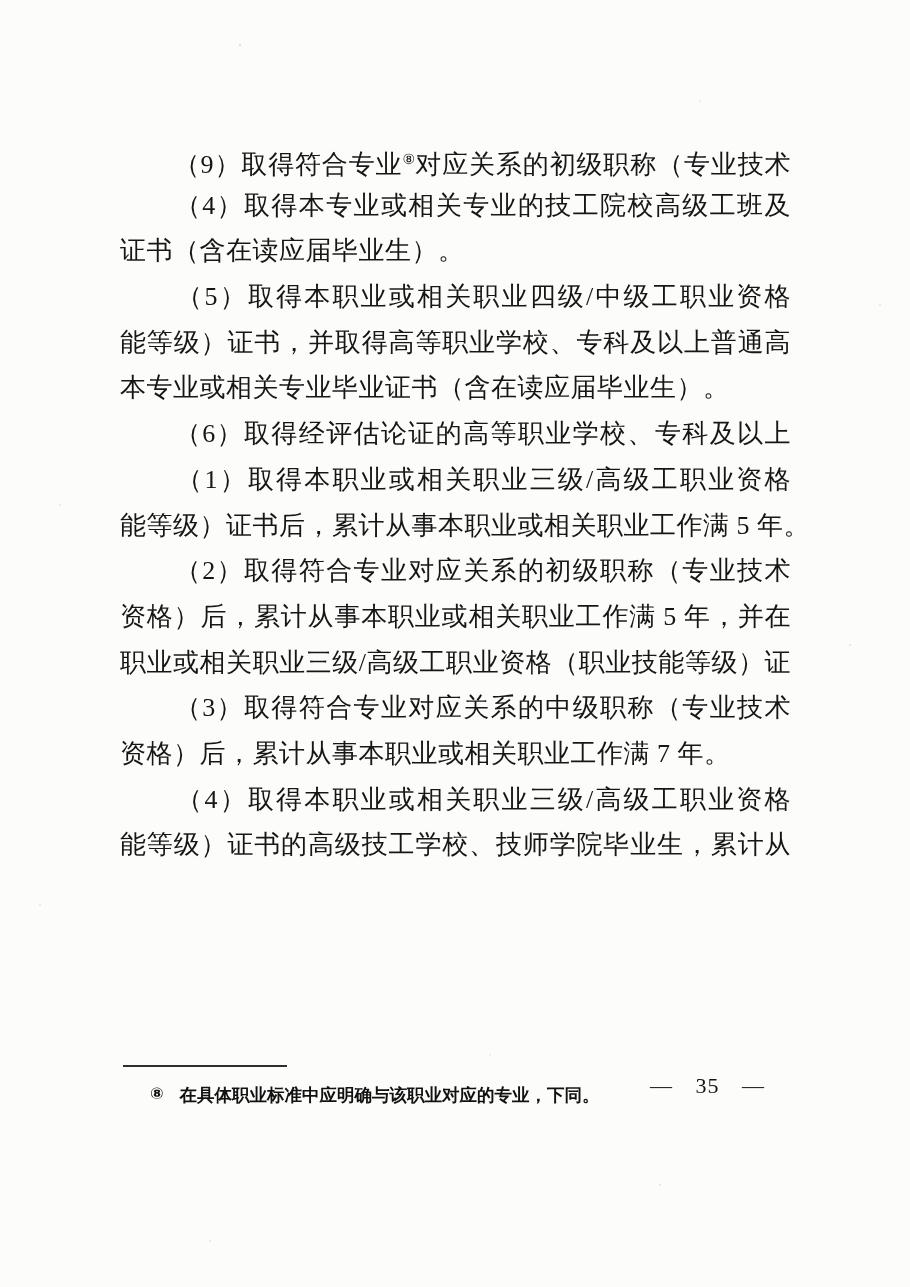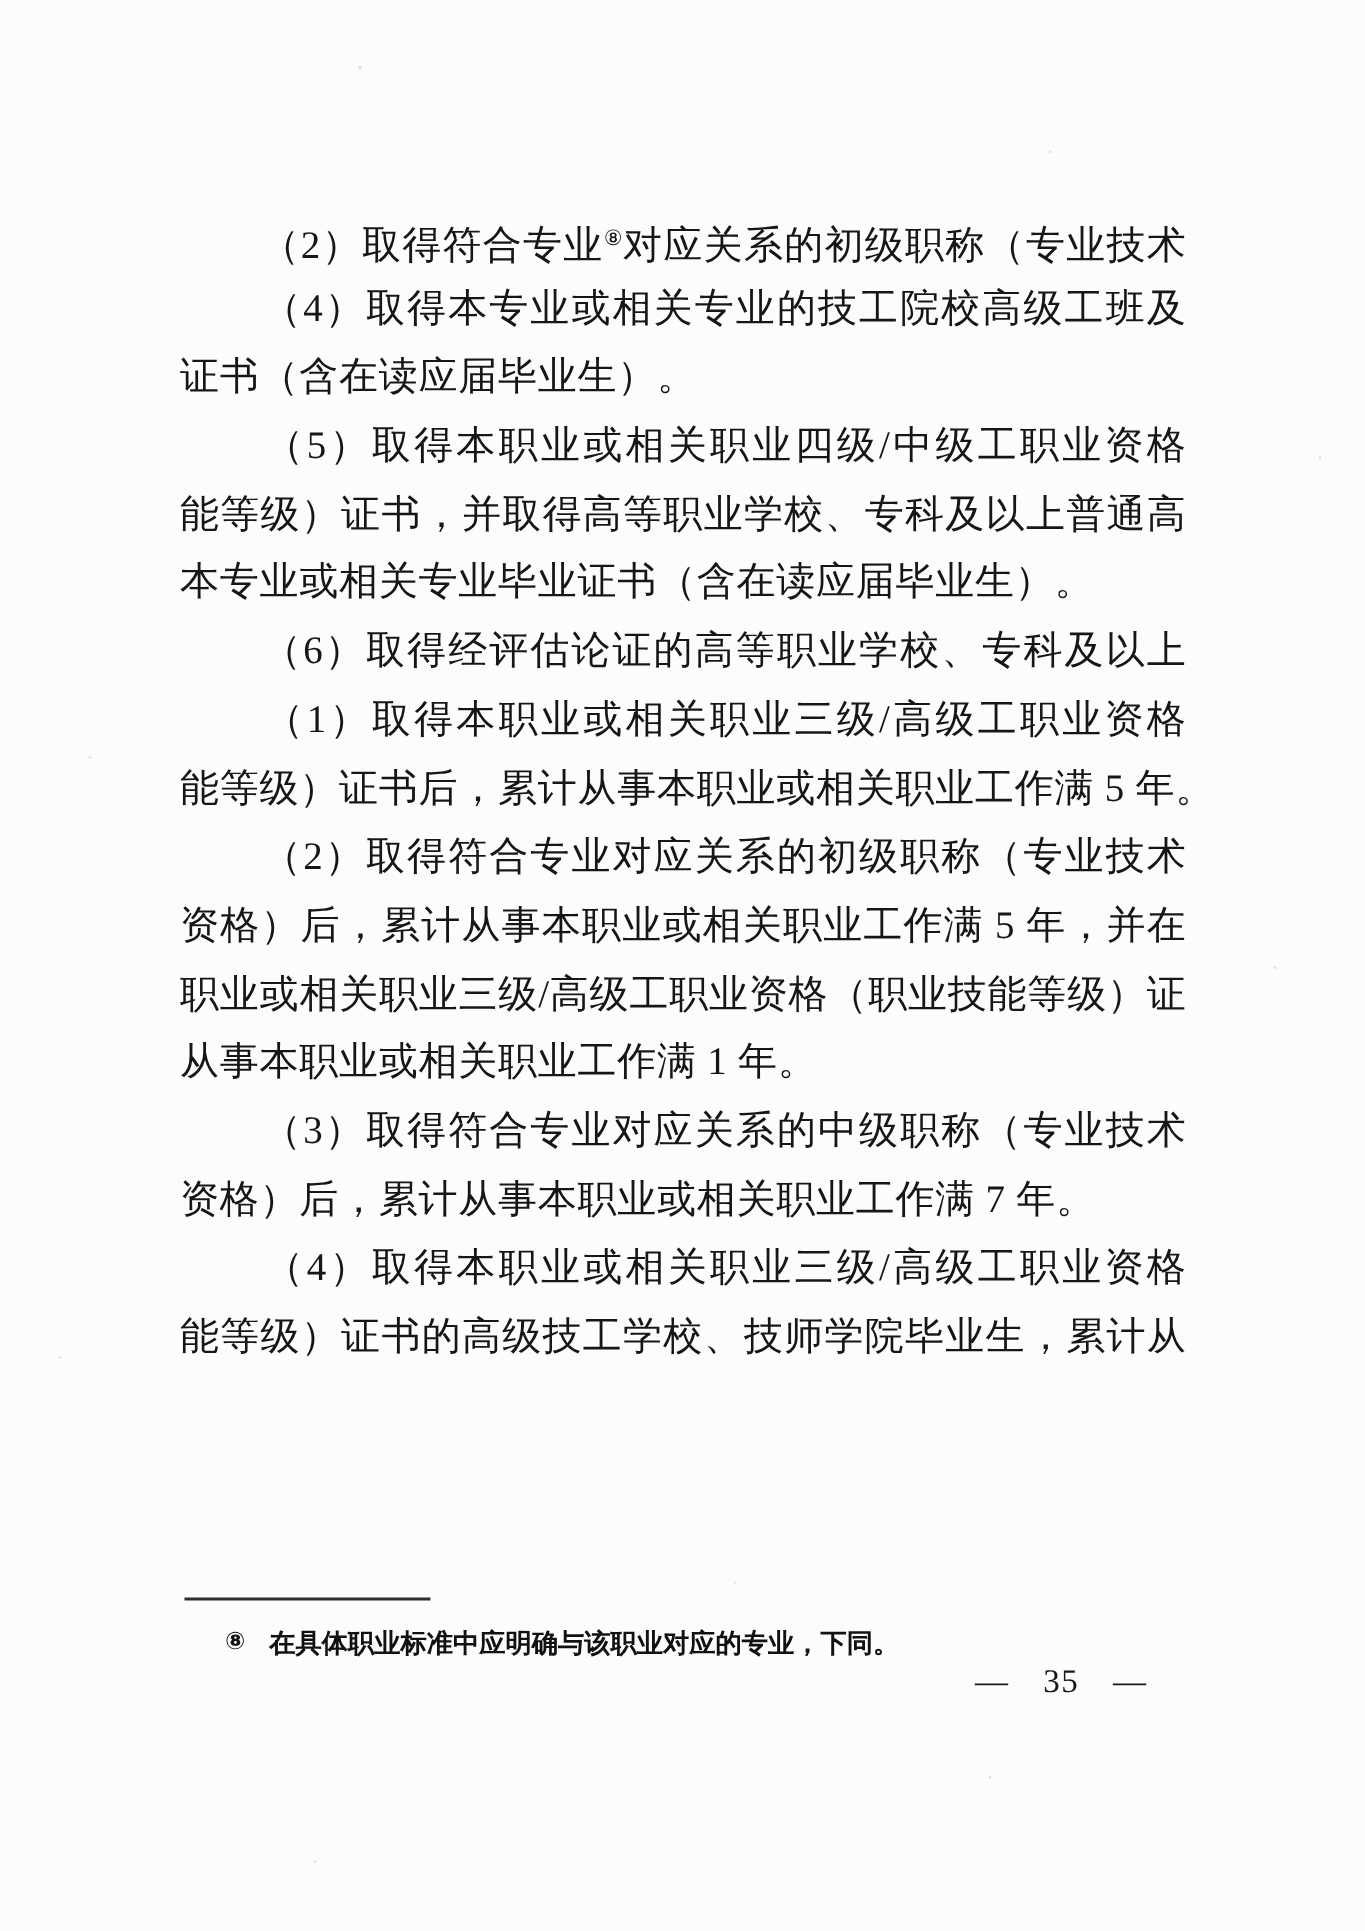--- a/index.html
+++ b/index.html
@@ -66,47 +66,46 @@
     align-items: flex-start;
   }
   .footnote .marker {
     font-size: 16px;
     margin-right: 16px;
     position: relative;
     top: 1px;
   }
   .page-number {
     position: absolute;
-    left: 650px; top: 1108px;
+    left: 650px; top: 1073px;
     font-size: 22px;
     color: #161616;
     word-spacing: 16px;
     letter-spacing: 1px;
   }
 </style>
 </head>
 <body>
 
 <div class="page">
   <div class="speck"></div>
 
   <div class="text-block">
-    <div class="line j"><span>　　（2）取得符合专业</span><span class="supmark">⑧</span><span>对应关系的初级职称（专业技术人员职</span></div>
+    <div class="line j"><span>　　（9）取得符合专业</span><span class="supmark">⑧</span><span>对应关系的初级职称（专业技术人员职</span></div>
     <div class="line j">　　（4）取得本专业或相关专业的技工院校高级工班及以上毕业</div>
     <div class="line">证书（含在读应届毕业生）。</div>
     <div class="line j">　　（5）取得本职业或相关职业四级/中级工职业资格（职业技</div>
     <div class="line j">能等级）证书，并取得高等职业学校、专科及以上普通高等学校</div>
     <div class="line">本专业或相关专业毕业证书（含在读应届毕业生）。</div>
     <div class="line j">　　（6）取得经评估论证的高等职业学校、专科及以上普通高等</div>
     <div class="line j">　　（1）取得本职业或相关职业三级/高级工职业资格（职业技</div>
     <div class="line">能等级）证书后，累计从事本职业或相关职业工作满 5 年。</div>
     <div class="line j">　　（2）取得符合专业对应关系的初级职称（专业技术人员职业</div>
     <div class="line j">资格）后，累计从事本职业或相关职业工作满 5 年，并在取得本</div>
     <div class="line j">职业或相关职业三级/高级工职业资格（职业技能等级）证书后，</div>
-    <div class="line">从事本职业或相关职业工作满 1 年。</div>
     <div class="line j">　　（3）取得符合专业对应关系的中级职称（专业技术人员职业</div>
     <div class="line">资格）后，累计从事本职业或相关职业工作满 7 年。</div>
     <div class="line j">　　（4）取得本职业或相关职业三级/高级工职业资格（职业技</div>
     <div class="line j">能等级）证书的高级技工学校、技师学院毕业生，累计从事本职</div>
   </div>
 
   <div class="footnote-rule"></div>
 
   <div class="footnote">
     <span class="marker">⑧</span>

